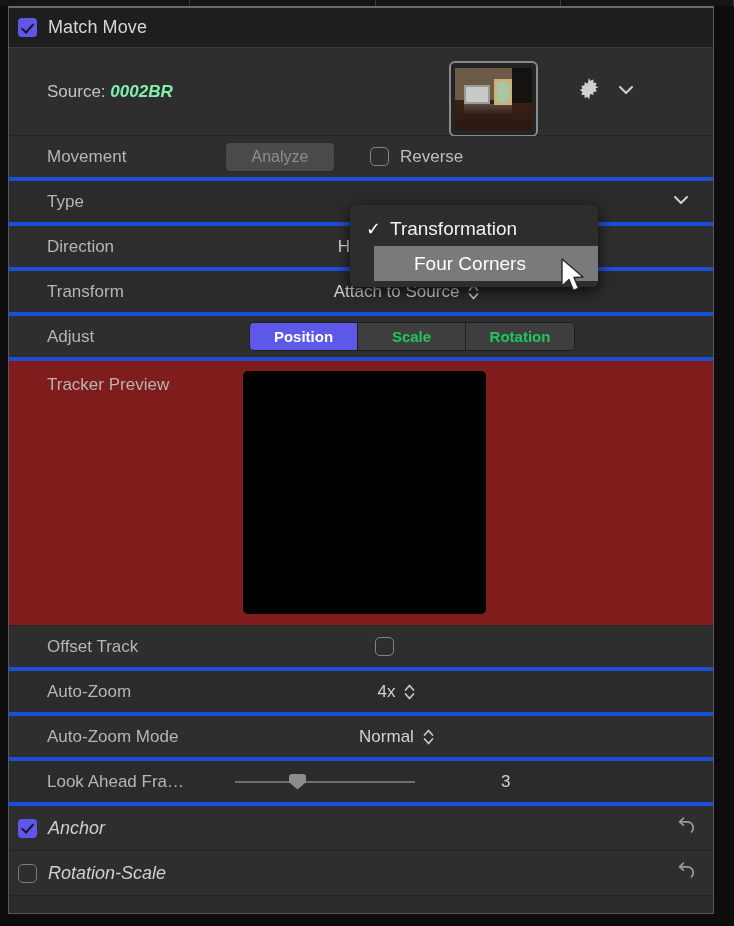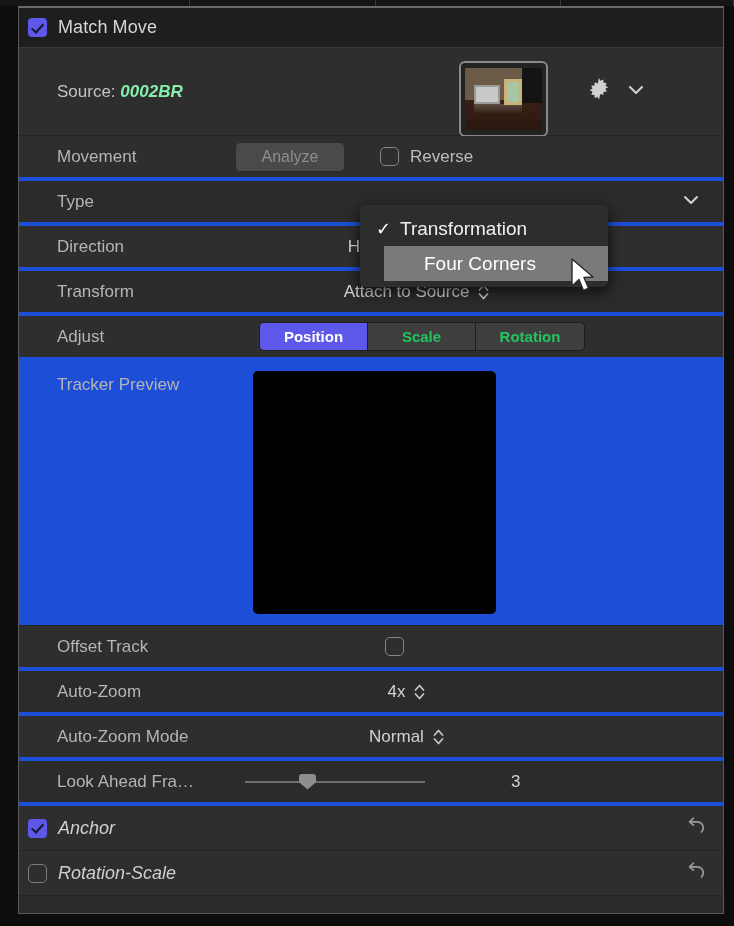--- a/index.html
+++ b/index.html
@@ -18,21 +18,21 @@
     top: 0; left: 0;
     width: 734px; height: 6px;
     background: #1a1a1a;
     display: flex;
   }
   .tabstrip .tseg { height: 6px; border-right: 1px solid #3c3c3c; background: #151515; }
 
   
   .panel {
     position: absolute;
-    top: 6px; left: 18px;
+    top: 6px; left: 8px;
     width: 706px; height: 908px;
     background: #2b2b2b;
     border: 1px solid #5a5a5a;
     border-top: 2px solid #6a6a6a;
     overflow: hidden;
   }
 
   
   .hdr {
     height: 40px;
@@ -168,21 +168,21 @@
     border-right: 1px solid #1e1e1e;
     padding: 0 16px;
     min-width: 108px;
   }
   .seg div:last-child { border-right: none; }
   .seg div.sel { background: #5d58e8; color: #fff; }
 
   
   .tprow {
     height: 265px;
-    background: #1d4ed8;
+    background: #7f1d1d;
     border-bottom: 1px solid #232323;
     position: relative;
   }
   .tprow .lab {
     position: absolute; left: 38px; top: 14px;
     color: #b5b5b5; font-size: 17px;
   }
   .tp-box {
     position: absolute; left: 234px; top: 10px;
     width: 243px; height: 243px;

